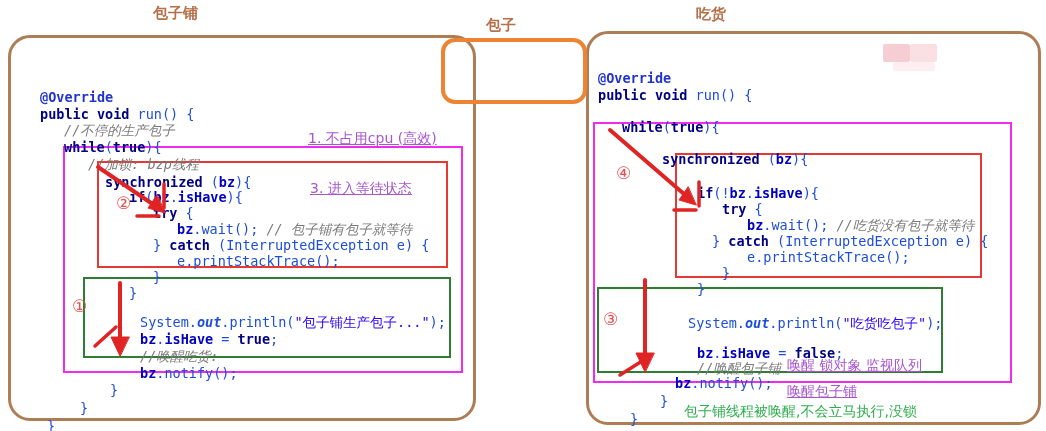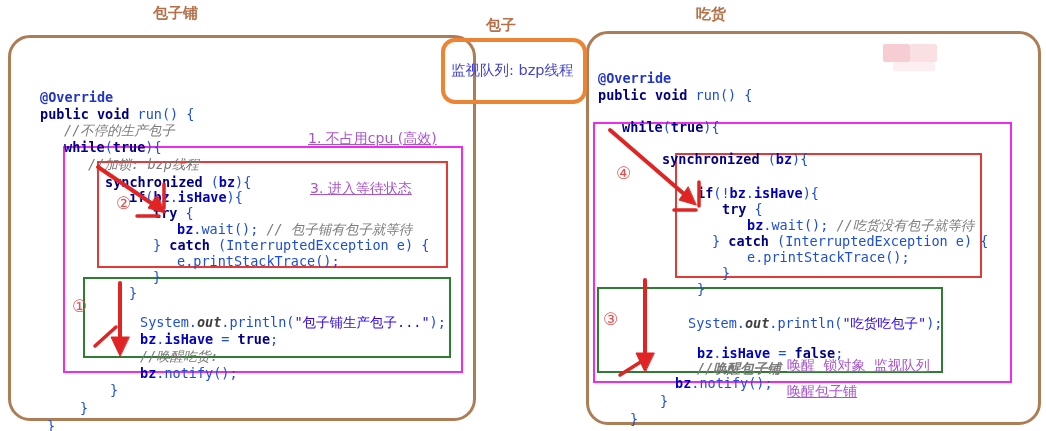--- a/index.html
+++ b/index.html
@@ -18,21 +18,21 @@
   .title{position:absolute;color:#b5714a;font-weight:bold;font-size:15px;z-index:8;}
   .monitor-text{position:absolute;color:#4343cf;font-size:14.5px;z-index:8;white-space:nowrap;}
 
   
   .code-layer{position:absolute;left:0;top:0;width:100%;height:100%;z-index:10;margin-top:24px;}
   .code-line{position:absolute;font-family:"DejaVu Sans Mono",monospace;
              font-size:13.5px;line-height:15px;white-space:pre;color:#141414;}
   .tk-pl{color:#1d4ed8;}
   .tk-kw{color:#000082;font-weight:bold;}
   .tk-fld{color:#0000c0;font-weight:bold;}
-  .tk-sta{color:#404040;font-weight:bold;font-style:italic;}
+  .tk-sta{color:#1d4ed8;font-weight:bold;font-style:italic;}
   .tk-ann{color:#2033cc;font-weight:bold;}
   .tk-str{color:#2a00ff;}
   .tk-com{color:#7a7a7a;font-style:italic;}
 
   
   .note{position:absolute;font-size:14px;white-space:nowrap;z-index:12;}
   .note-purple{color:#a855cf;text-decoration:underline;}
   .note-green{color:#2fae4e;}
   .mark{position:absolute;color:#e85050;font-size:17px;z-index:13;}
   .watermark{position:absolute;color:#cfcfcf;font-size:17px;z-index:9;white-space:nowrap;}
@@ -46,21 +46,20 @@
 <div class="stage">
 
   <div class="title" style="left:153px;top:4px;">包子铺</div>
   <div class="title" style="left:486px;top:16px;">包子</div>
   <div class="title" style="left:696px;top:5px;">吃货</div>
 
   <div class="box panel" style="left:8px;top:35px;width:468px;height:386px;"></div>
   <div class="box panel" style="left:586px;top:31px;width:455px;height:394px;"></div>
 
   <div class="box bun-box" style="left:441px;top:38px;width:146px;height:66px;"></div>
-  <div class="monitor-text" style="left:451px;top:61px;">监视队列: bzp线程</div>
 
   <div class="blur-rect" style="left:883px;top:44px;width:27px;height:18px;background:#f6cdd3;"></div>
   <div class="blur-rect" style="left:910px;top:44px;width:27px;height:18px;background:#fadfe3;"></div>
   <div class="blur-rect" style="left:893px;top:62px;width:42px;height:9px;background:#fdeff1;"></div>
 
   <div class="box m-box" style="left:63px;top:146px;width:400px;height:227px;"></div>
   <div class="box r-box" style="left:97px;top:161px;width:351px;height:107px;"></div>
   <div class="box g-box" style="left:83px;top:277px;width:368px;height:81px;"></div>
 
   <div class="box m-box" style="left:593px;top:122px;width:419px;height:261px;"></div>
@@ -96,31 +95,32 @@
       <div class="code-line" style="left: 662px; top: 128px;"><span class="tk-kw">synchronized </span><span class="tk-pl">(</span><span class="tk-fld">bz</span><span class="tk-pl">){</span></div>
       <div class="code-line" style="left: 697px; top: 162px;"><span class="tk-kw">if</span><span class="tk-pl">(!</span><span class="tk-fld">bz</span><span class="tk-pl">.</span><span class="tk-fld">isHave</span><span class="tk-pl">){</span></div>
       <div class="code-line" style="left: 722px; top: 178px;"><span class="tk-kw">try</span><span class="tk-pl"> {</span></div>
       <div class="code-line" style="left: 747px; top: 194px;"><span class="tk-fld">bz</span><span class="tk-pl">.wait(); </span><span class="tk-com">//吃货没有包子就等待</span></div>
       <div class="code-line" style="left: 712px; top: 210px;"><span class="tk-pl">} </span><span class="tk-kw">catch</span><span class="tk-pl"> (InterruptedException e) {</span></div>
       <div class="code-line" style="left: 747px; top: 226px;"><span class="tk-pl">e.printStackTrace();</span></div>
       <div class="code-line" style="left: 722px; top: 242px;"><span class="tk-pl">}</span></div>
       <div class="code-line" style="left: 697px; top: 258px;"><span class="tk-pl">}</span></div>
       <div class="code-line" style="left: 688px; top: 292px;"><span class="tk-pl">System.</span><span class="tk-sta">out</span><span class="tk-pl">.println(</span><span class="tk-str">"吃货吃包子"</span><span class="tk-pl">);</span></div>
       <div class="code-line" style="left: 697px; top: 322px;"><span class="tk-fld">bz</span><span class="tk-pl">.</span><span class="tk-fld">isHave</span><span class="tk-pl"> = </span><span class="tk-kw">false</span><span class="tk-pl">;</span></div>
-      <div class="code-line" style="left: 697px; top: 337px; font-weight: bold;"><span class="tk-com">//唤醒包子铺</span></div>
+      <div class="code-line" style="left: 697px; top: 337px;"><span class="tk-com">//唤醒包子铺</span></div>
       <div class="code-line" style="left: 675px; top: 352px;"><span class="tk-fld">bz</span><span class="tk-pl">.notify();</span></div>
       <div class="code-line" style="left: 660px; top: 370px;"><span class="tk-pl">}</span></div>
       <div class="code-line" style="left: 630px; top: 388px;"><span class="tk-pl">}</span></div>
       <div class="code-line" style="left: 598px; top: 406px;"><span class="tk-pl">}</span></div>
     </div>
 
   <div class="note note-purple" style="left:308px;top:130px;">1. 不占用cpu (高效)</div>
   <div class="note note-purple" style="left:310px;top:180px;">3. 进入等待状态</div>
-  <div class="note note-purple" style="left:787px;top:357px;font-family:Liberation Mono, monospace;">唤醒 锁对象 监视队列</div>
+  <div class="note note-purple" style="left:787px;top:357px;">唤醒 锁对象 监视队列</div>
   <div class="note note-purple" style="left:787px;top:383px;">唤醒包子铺</div>
+  <div class="note note-green" style="left:684px;top:403px;">包子铺线程被唤醒,不会立马执行,没锁</div>
 
   <span class="mark" style="left:116px;top:193px;">②</span>
   <span class="mark" style="left:72px;top:296px;">①</span>
   <span class="mark" style="left:616px;top:163px;">④</span>
   <span class="mark" style="left:603px;top:309px;">③</span>
 
 
   <svg class="arrow-layer" width="1046" height="431" viewBox="0 0 1046 431">
     <g stroke="#e02424" stroke-width="4" fill="#e02424" stroke-linecap="round">
 

